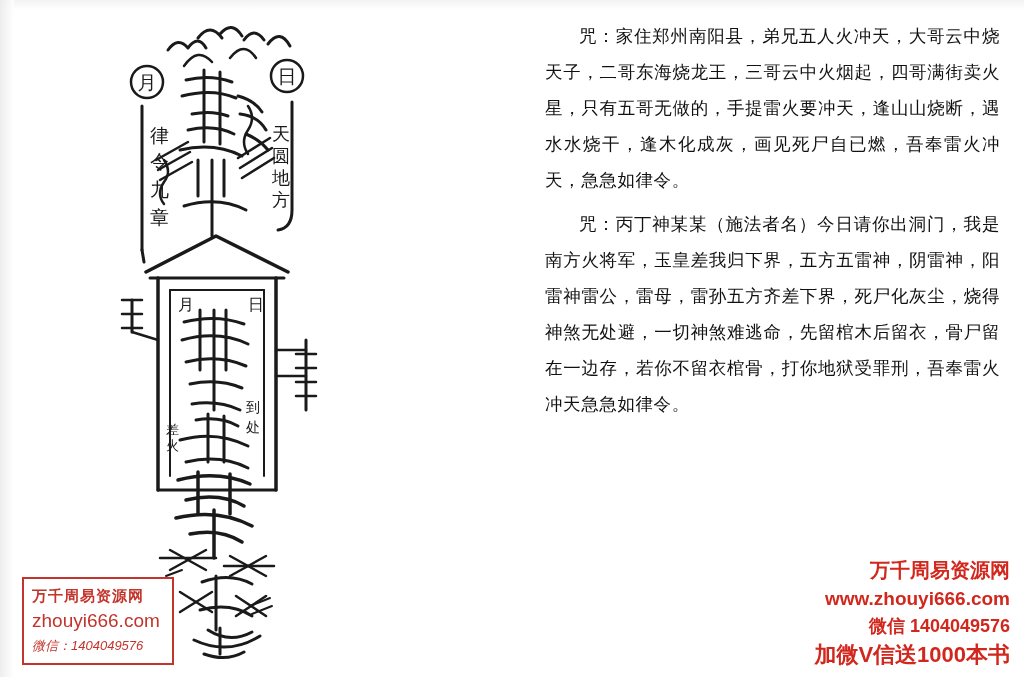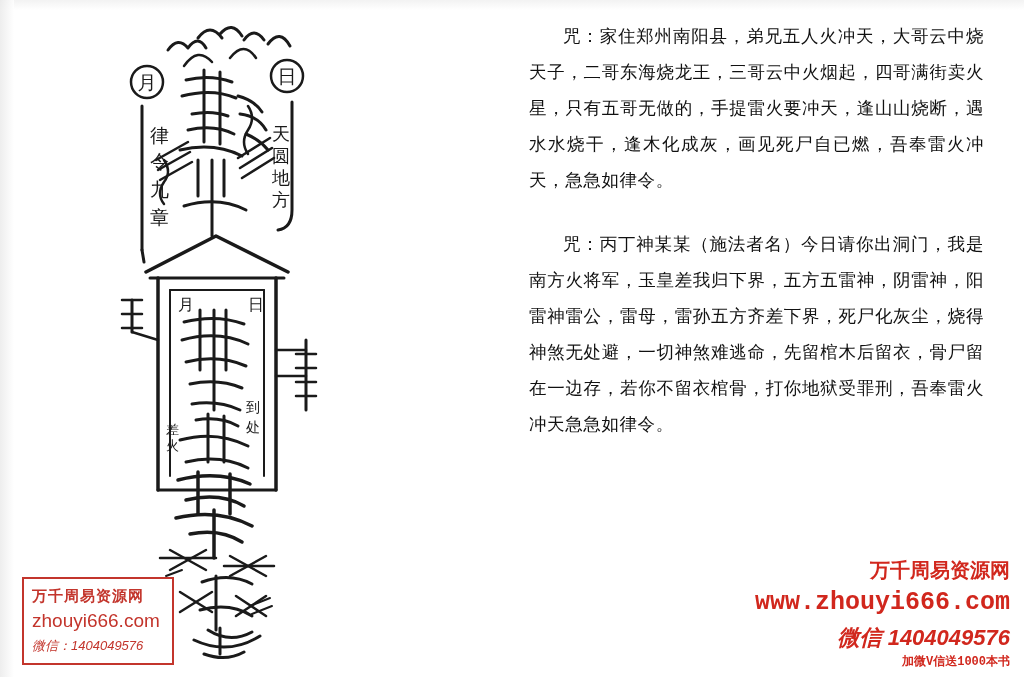--- a/index.html
+++ b/index.html
@@ -55,52 +55,52 @@
     line-height: 1.5;
     white-space: nowrap;
   }
   .wm-box .wm-l1 { font-size: 15px; font-weight: bold; letter-spacing: 1px; }
   .wm-box .wm-l2 { font-size: 19px; }
   .wm-box .wm-l3 { font-size: 13px; font-style: italic; }
 
   
   .text-col {
     position: absolute;
-    left: 529px;
+    left: 545px;
     top: 18px;
     width: 455px;
   }
   .para {
     font-family: "Liberation Serif", serif;
     font-size: 17.5px;
     line-height: 36px;
     color: #111111;
     text-align: justify;
     text-justify: inter-ideograph;
     margin: 0 0 6px 0;
     text-indent: 34px;
     letter-spacing: 0.6px;
   }
-  .para2 { margin-top: 28px; }
+  .para2 { margin-top: 8px; }
 
   
   .wm-right {
     position: absolute;
     right: 14px;
     bottom: 6px;
     text-align: right;
     color: #d1271d;
     font-family: "Liberation Sans", sans-serif;
     font-weight: bold;
     line-height: 1.45;
   }
   .wm-right .r1 { font-size: 20px; }
-  .wm-right .r2 { font-size: 25px; font-family: Liberation Mono, monospace; }
-  .wm-right .r3 { font-size: 22px; font-style: italic; }
-  .wm-right .r4 { font-size: 12px; font-family: Liberation Mono, monospace; }
+  .wm-right .r2 { font-size: 19px; }
+  .wm-right .r3 { font-size: 18px; }
+  .wm-right .r4 { font-size: 22px; }
 
   
   .scan-edge-left {
     position: absolute;
     left: 0; top: 0;
     width: 14px; height: 677px;
     background: linear-gradient(to right, #e9e9e9, #ffffff);
     opacity: .8;
   }
   .scan-edge-top {

